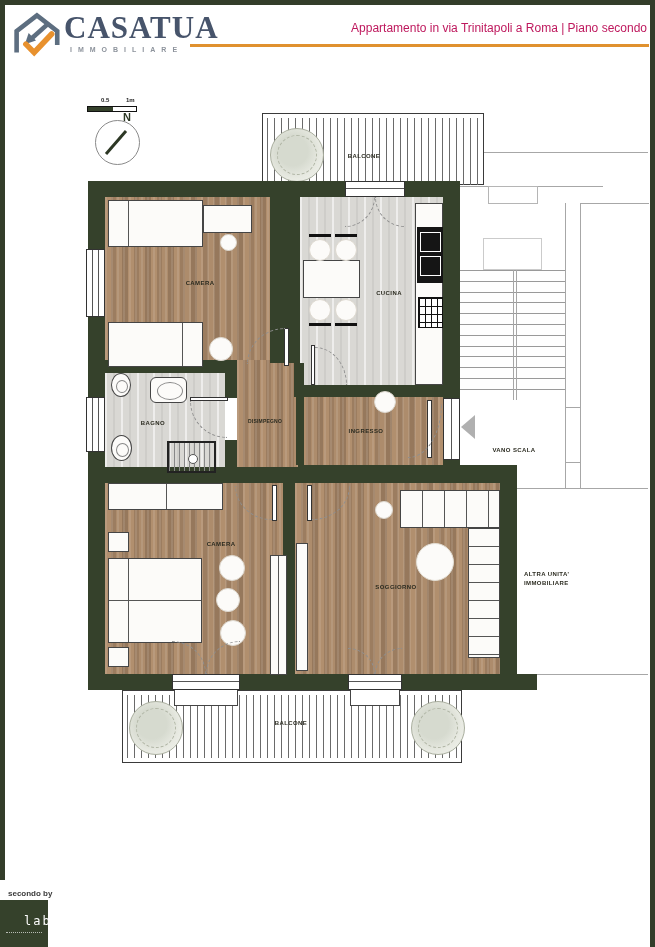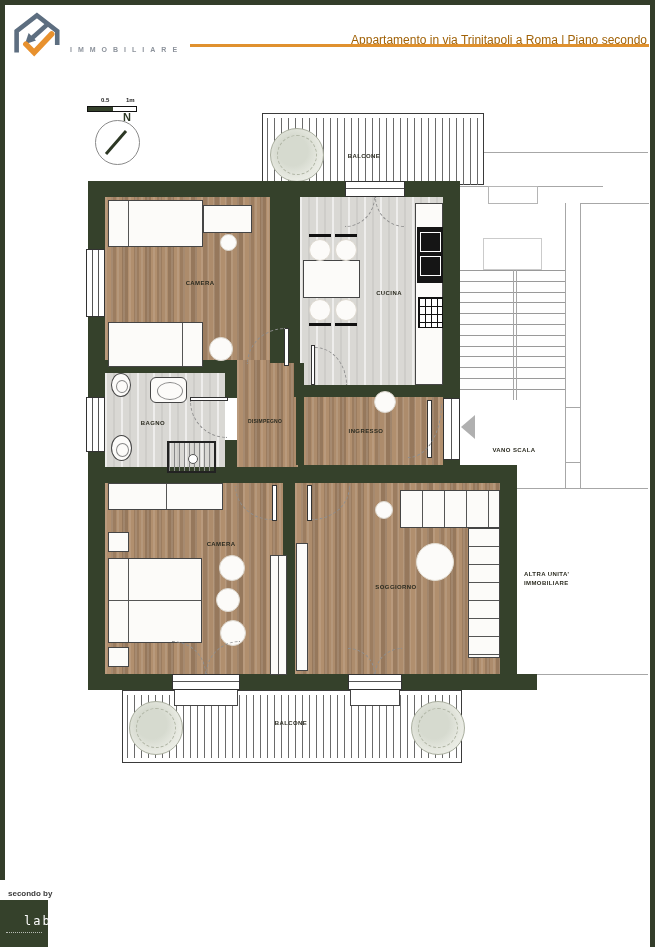--- a/index.html
+++ b/index.html
@@ -6,21 +6,21 @@
   .page{position:relative;width:655px;height:947px;background:#fff;overflow:hidden;
         font-family:"Liberation Sans",sans-serif;}
   .abs{position:absolute;}
   
   .frame{position:absolute;background:#333d2a;z-index:20;}
   
   .brand-text{position:absolute;left:64px;top:10px;font-family:"Liberation Serif",serif;
       font-weight:700;font-size:31px;color:#47546b;letter-spacing:1px;z-index:21;}
   .brand-sub{position:absolute;left:70px;top:46px;font-size:7px;letter-spacing:6px;
       color:#8d939c;font-weight:700;z-index:21;}
-  .hdr-title{position:absolute;right:8px;top:33px;font-size:12px;color:#a16207;z-index:21;}
+  .hdr-title{position:absolute;right:8px;top:21px;font-size:12px;color:#be185d;z-index:21;}
   .accent-line{position:absolute;left:190px;top:44px;width:459px;height:3px;background:#e0912e;z-index:21;}
   
   .scale-lbl{position:absolute;font-size:6px;font-weight:700;color:#222;}
   .scale-bar{position:absolute;left:87px;top:106px;width:50px;height:6px;border:1px solid #111;
       background:linear-gradient(to right,#35412b 0 25px,#fff 25px);box-sizing:border-box;}
   .compass{position:absolute;left:95px;top:120px;width:43px;height:43px;border:1px solid #8a8a8a;
       border-radius:50%;background:#fff;}
   .north-lbl{position:absolute;left:123px;top:111px;font-size:11px;font-weight:700;color:#2c3724;}
   
   .wall{position:absolute;background:#35412b;z-index:4;}
@@ -75,20 +75,21 @@
   <div class="frame" style="left:0;top:0;width:655px;height:5px;"></div>
   <div class="frame" style="left:0;top:0;width:5px;height:880px;"></div>
   <div class="frame" style="left:650px;top:0;width:5px;height:947px;"></div>
 
   <svg class="abs" style="left:8px;top:10px;z-index:21;" width="56" height="48" viewBox="0 0 60 52">
     <path d="M9 46 V23 L31 6 L53 23 V38" fill="none" stroke="#5d6e80" stroke-width="5"></path>
     <line x1="43" y1="15" x2="24" y2="32" stroke="#5d6e80" stroke-width="5"></line>
     <polygon points="18,37 30,33 22,25" fill="#5d6e80"></polygon>
     <path d="M19 37 L28 46 L47 26" fill="none" stroke="#e8912e" stroke-width="6" stroke-linecap="round"></path>
   </svg>
+  <div class="brand-text">CASATUA</div>
   <div class="brand-sub">IMMOBILIARE</div>
   <div class="hdr-title">Appartamento in via Trinitapoli a Roma | Piano secondo</div>
   <div class="accent-line"></div>
 
   <div class="scale-lbl" style="left:101px;top:97px;">0.5</div>
   <div class="scale-lbl" style="left:126px;top:97px;">1m</div>
   <div class="scale-bar"></div>
   <div class="compass">
     <svg width="43" height="43">
         <line x1="10" y1="33" x2="30" y2="10" stroke="#2c3724" stroke-width="3"></line>

